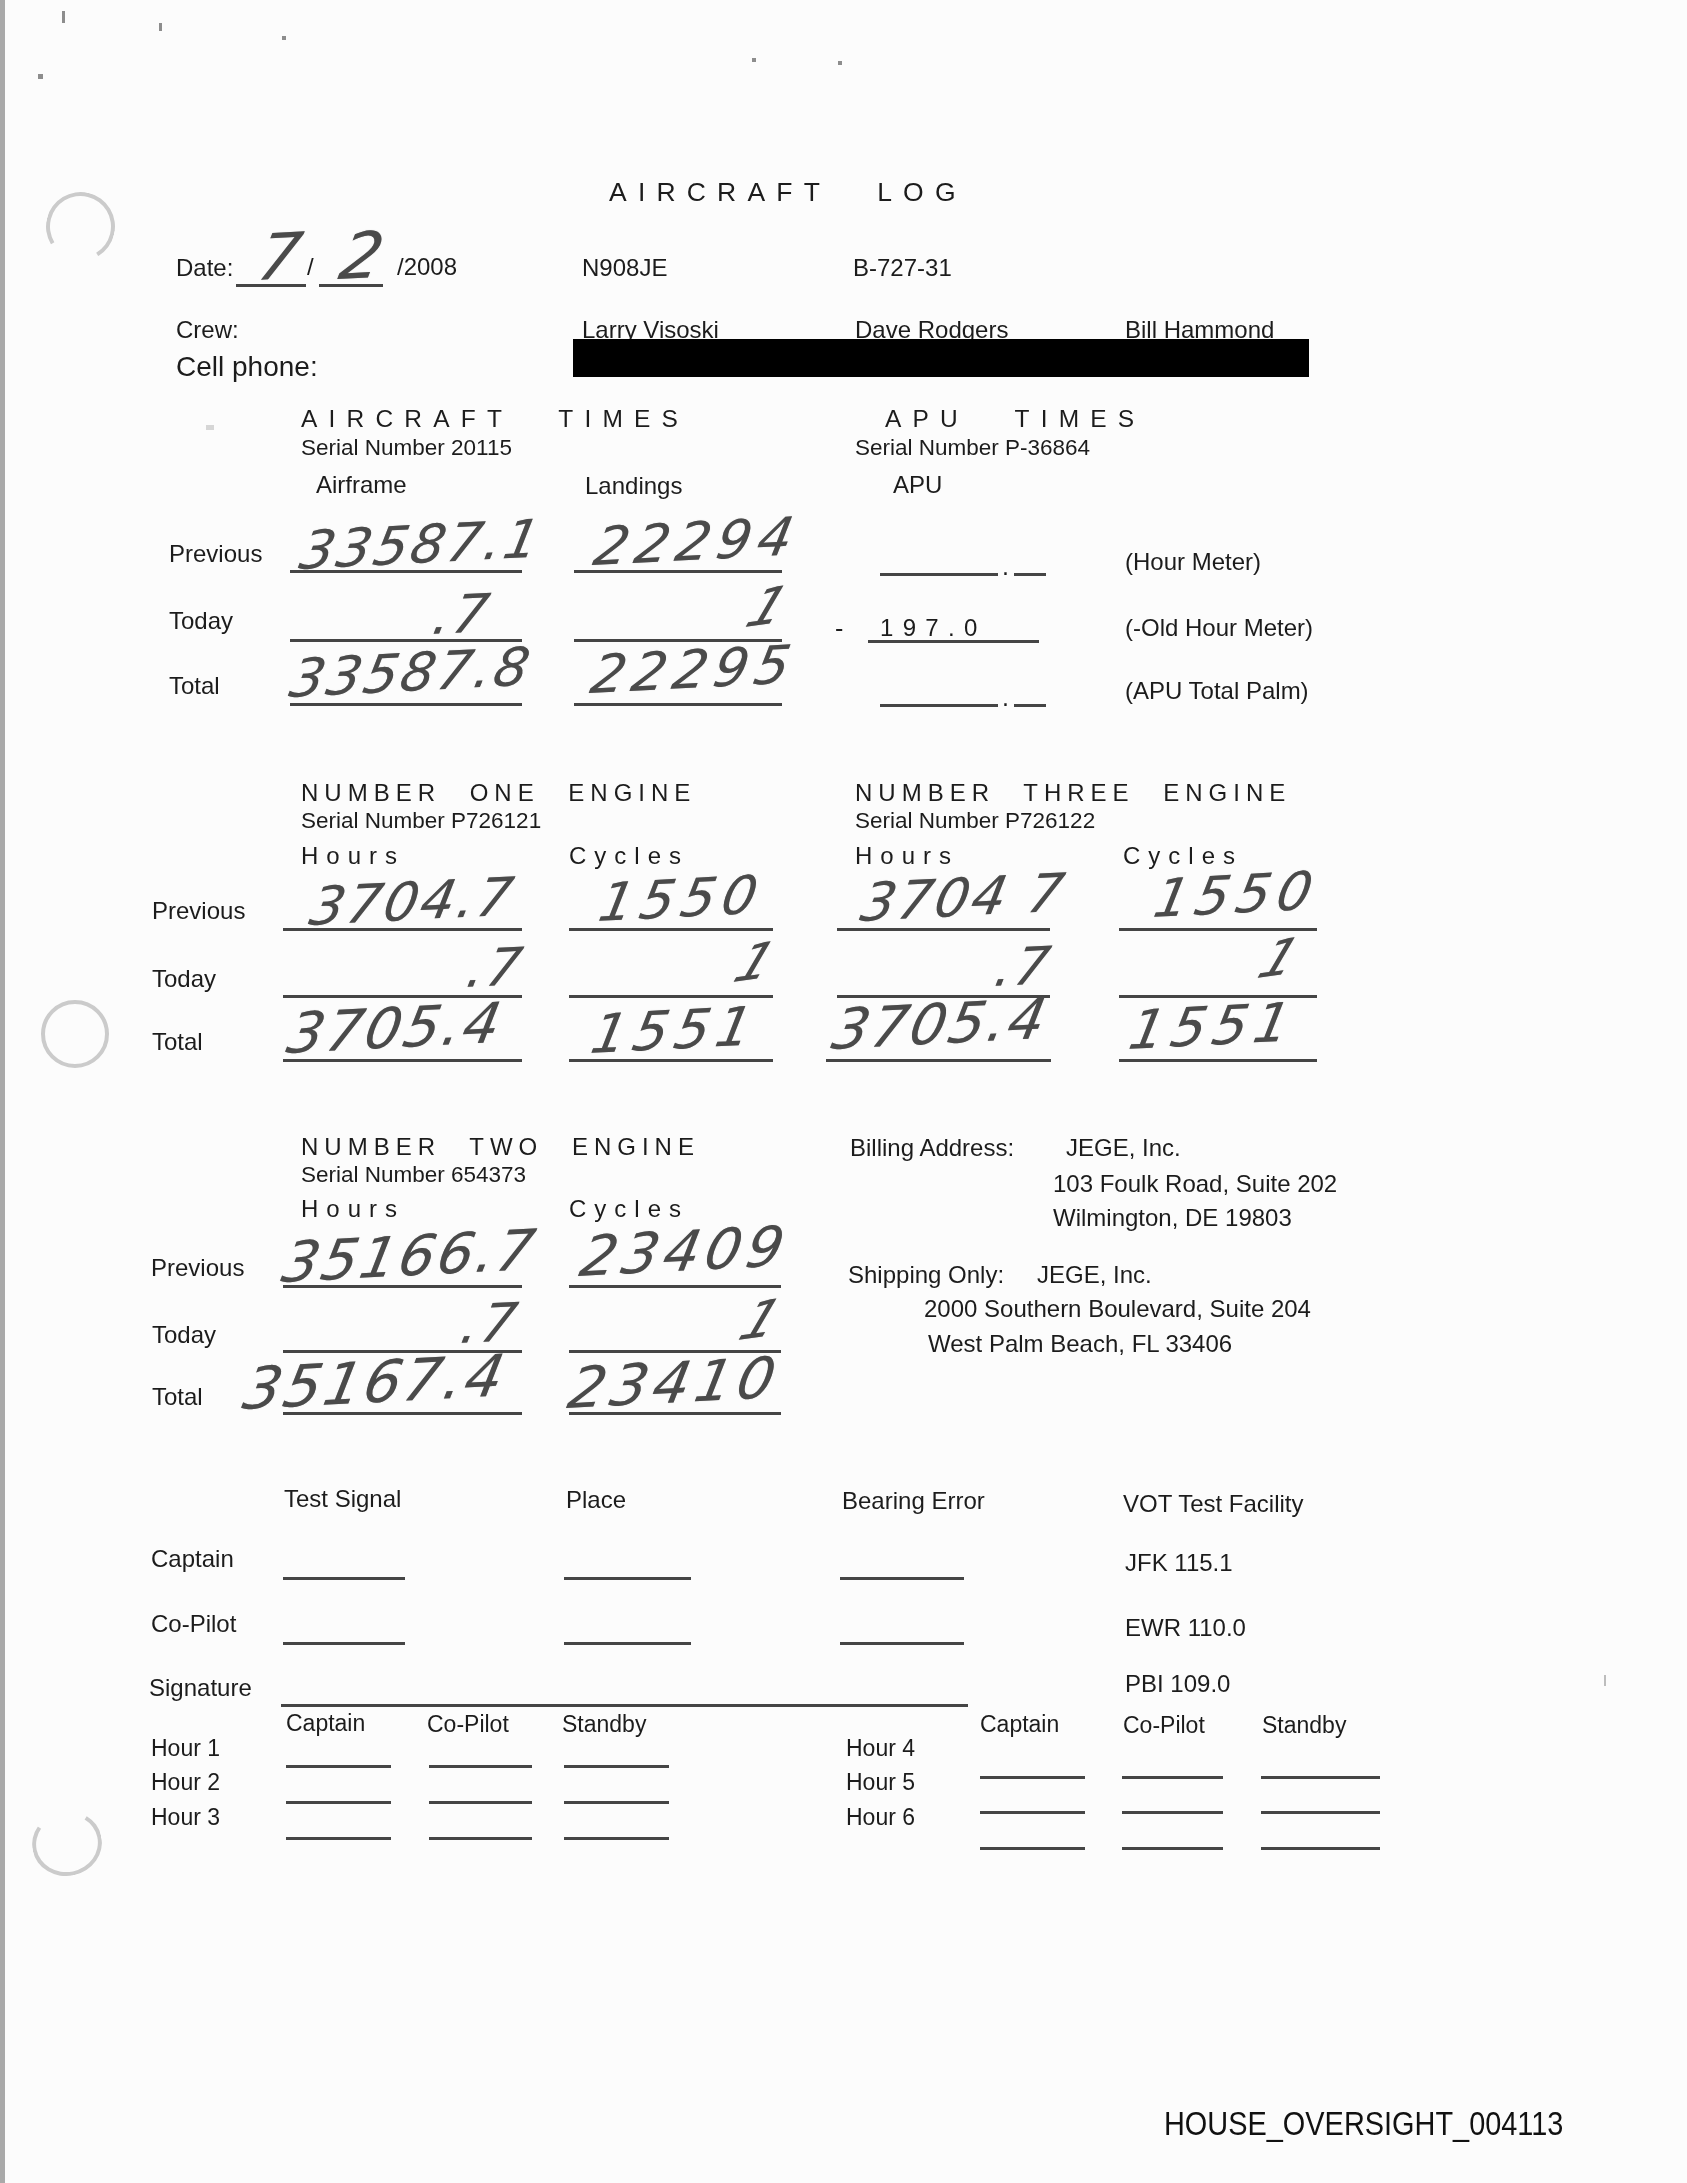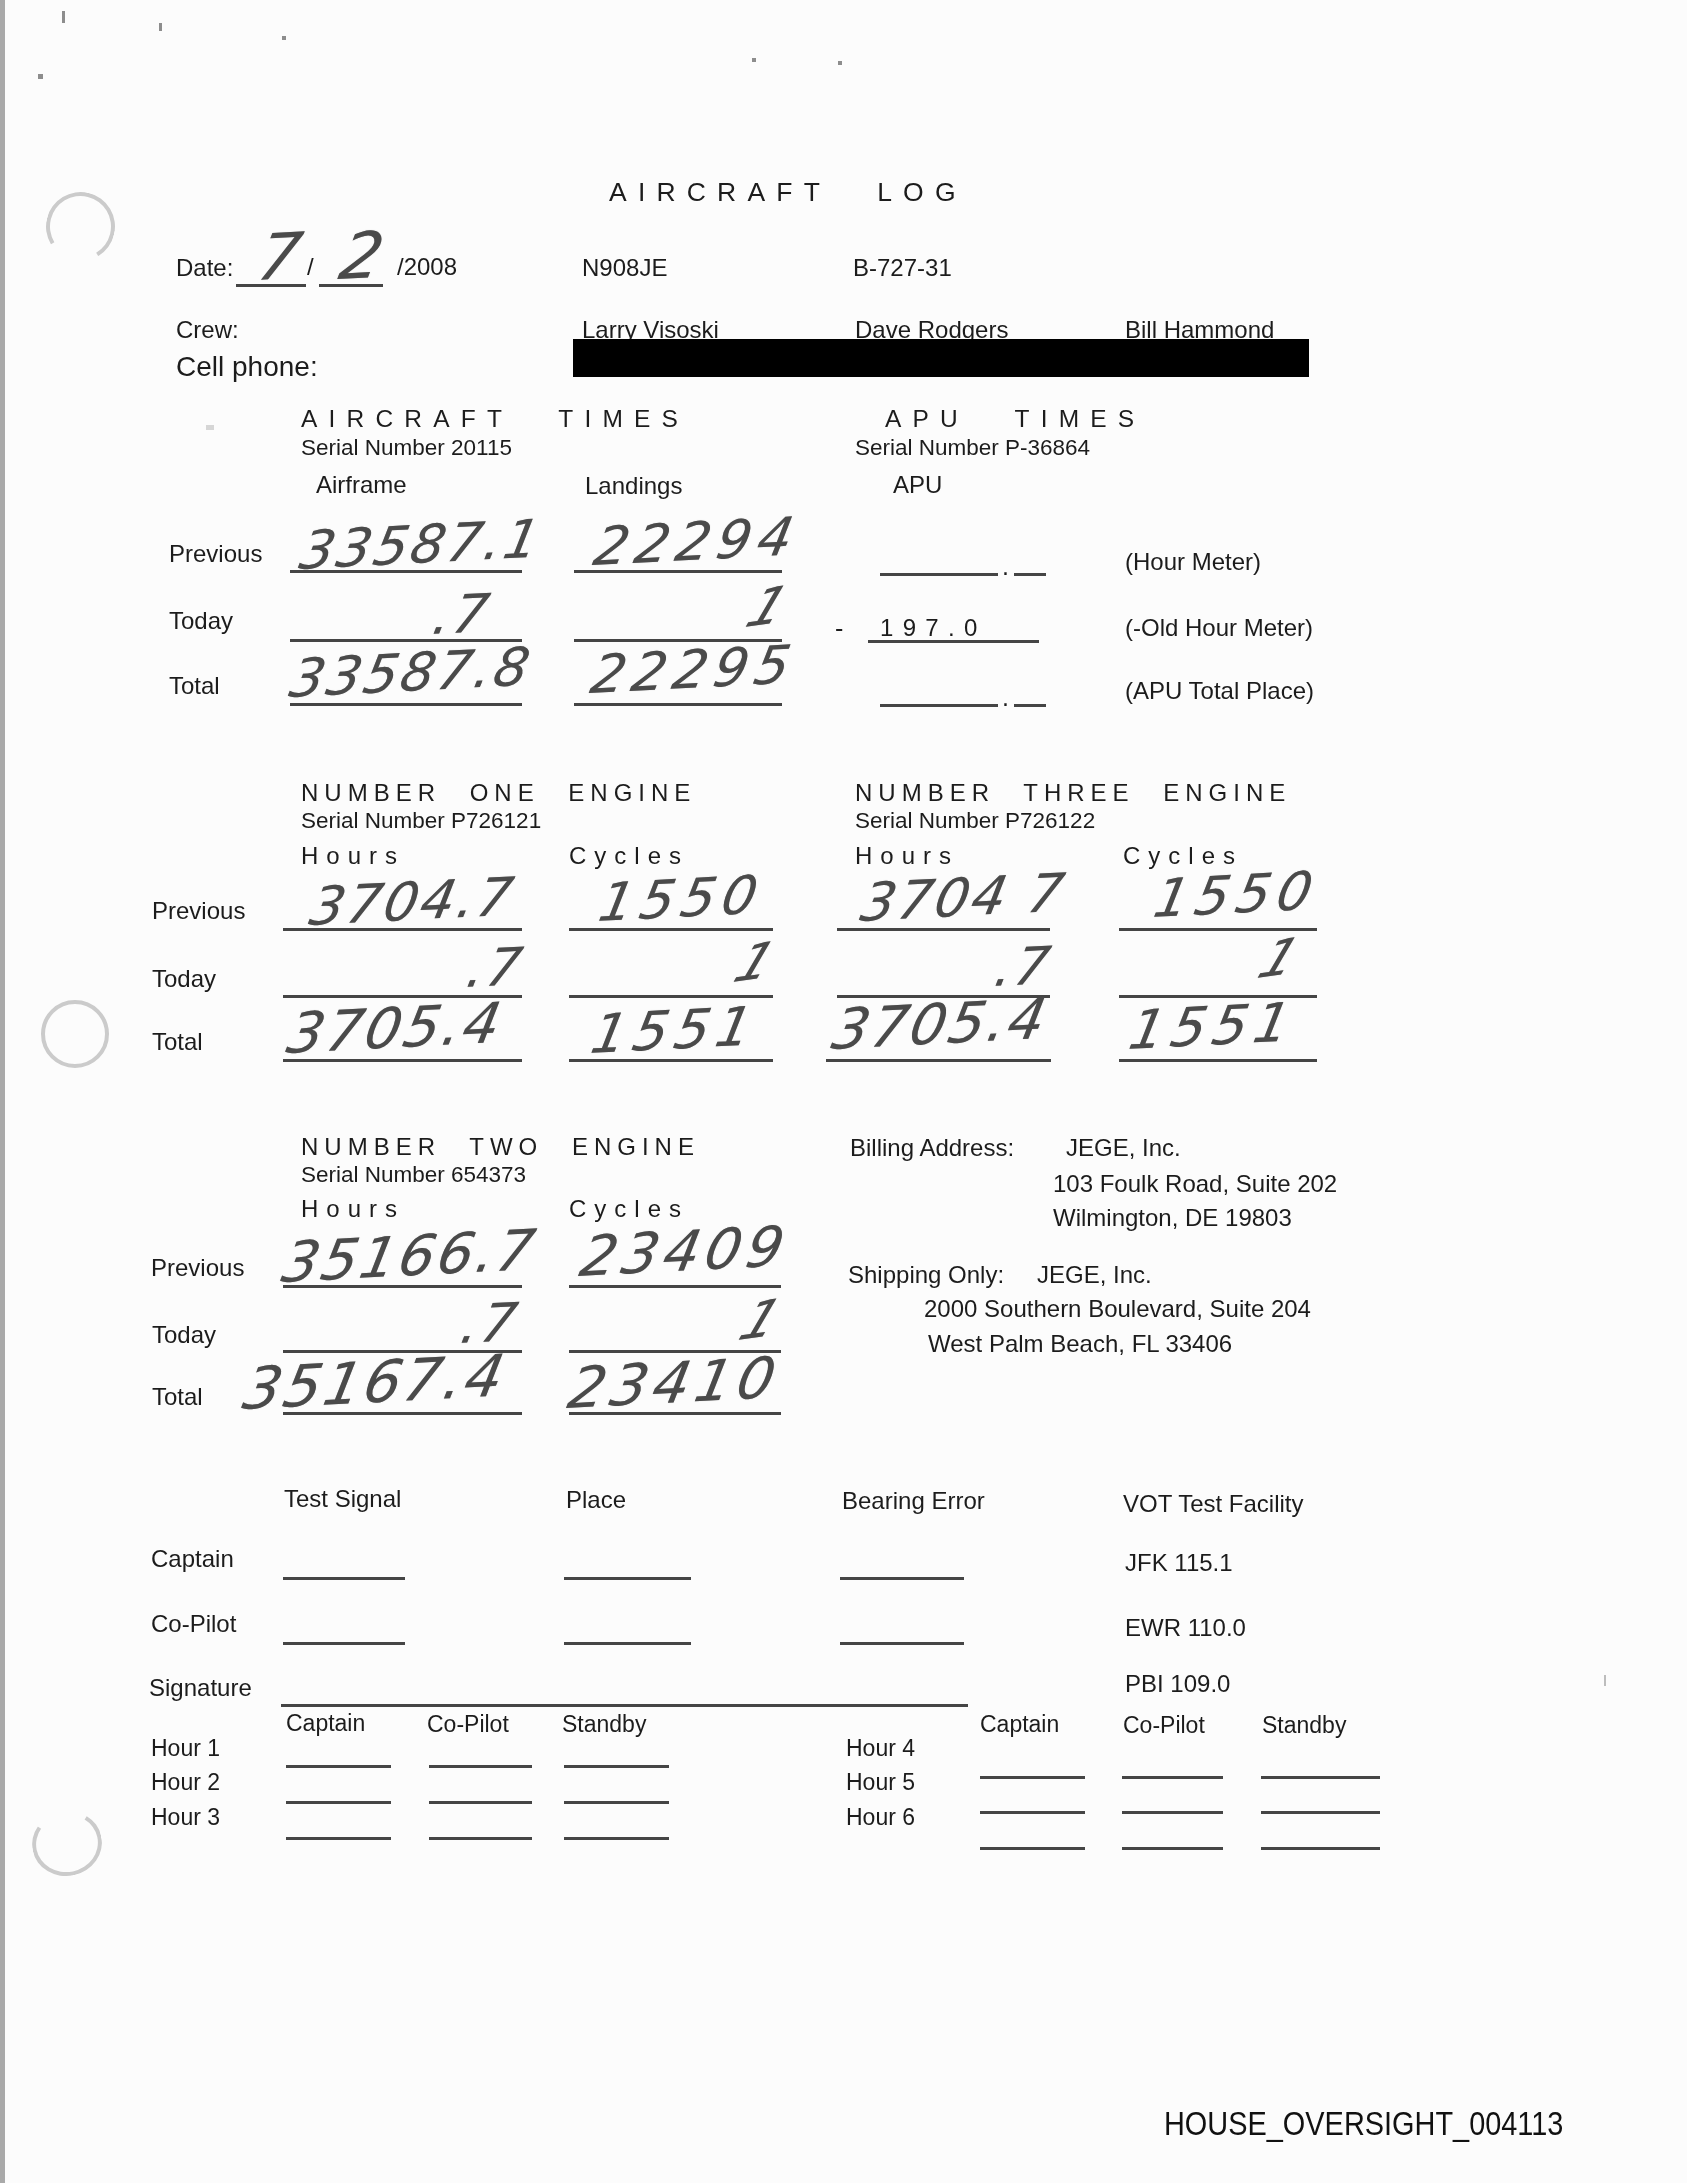--- a/index.html
+++ b/index.html
@@ -83,21 +83,21 @@
   <div class="t" style="left:835px;top:614px;font-size:25px;">-</div>
   <div class="t num" style="left:880px;top:614px;font-size:24px;">197.0</div>
   <div class="ln" style="left:868px;top:640px;width:171px;"></div>
   <div class="t" style="left:1125px;top:614px;font-size:24px;">(-Old Hour Meter)</div>
 
   <div class="ln" style="left:290px;top:703px;width:232px;"></div>
   <div class="ln" style="left:574px;top:703px;width:208px;"></div>
   <div class="ln" style="left:880px;top:704px;width:118px;"></div>
   <div class="t" style="left:1002px;top:683px;font-size:25px;">.</div>
   <div class="ln" style="left:1014px;top:704px;width:32px;"></div>
-  <div class="t" style="left:1125px;top:677px;font-size:24px;">(APU Total Place)</div>
+  <div class="t" style="left:1125px;top:677px;font-size:24px;">(APU Total Palm)</div>
 
   <div class="hw" style="left:296px;top:524px;font-size:53px;">33587.1</div>
   <div class="hw" style="left:590px;top:520px;font-size:53px;letter-spacing:6.6px;">22294</div>
   <div class="hw" style="left:429px;top:589px;font-size:53px;">.7</div>
   <div class="hw" style="left:740px;top:582px;font-size:53px;transform:skewX(-28deg) rotate(-8deg);">1</div>
   <div class="hw" style="left:286px;top:652px;font-size:53px;">33587.8</div>
   <div class="hw" style="left:587px;top:648px;font-size:53px;letter-spacing:6.6px;">22295</div>
 
   <div class="t midwide" style="left:301px;top:779px;font-size:24px;">NUMBER ONE ENGINE</div>
   <div class="t" style="left:301px;top:808px;font-size:22.5px;">Serial Number P726121</div>

